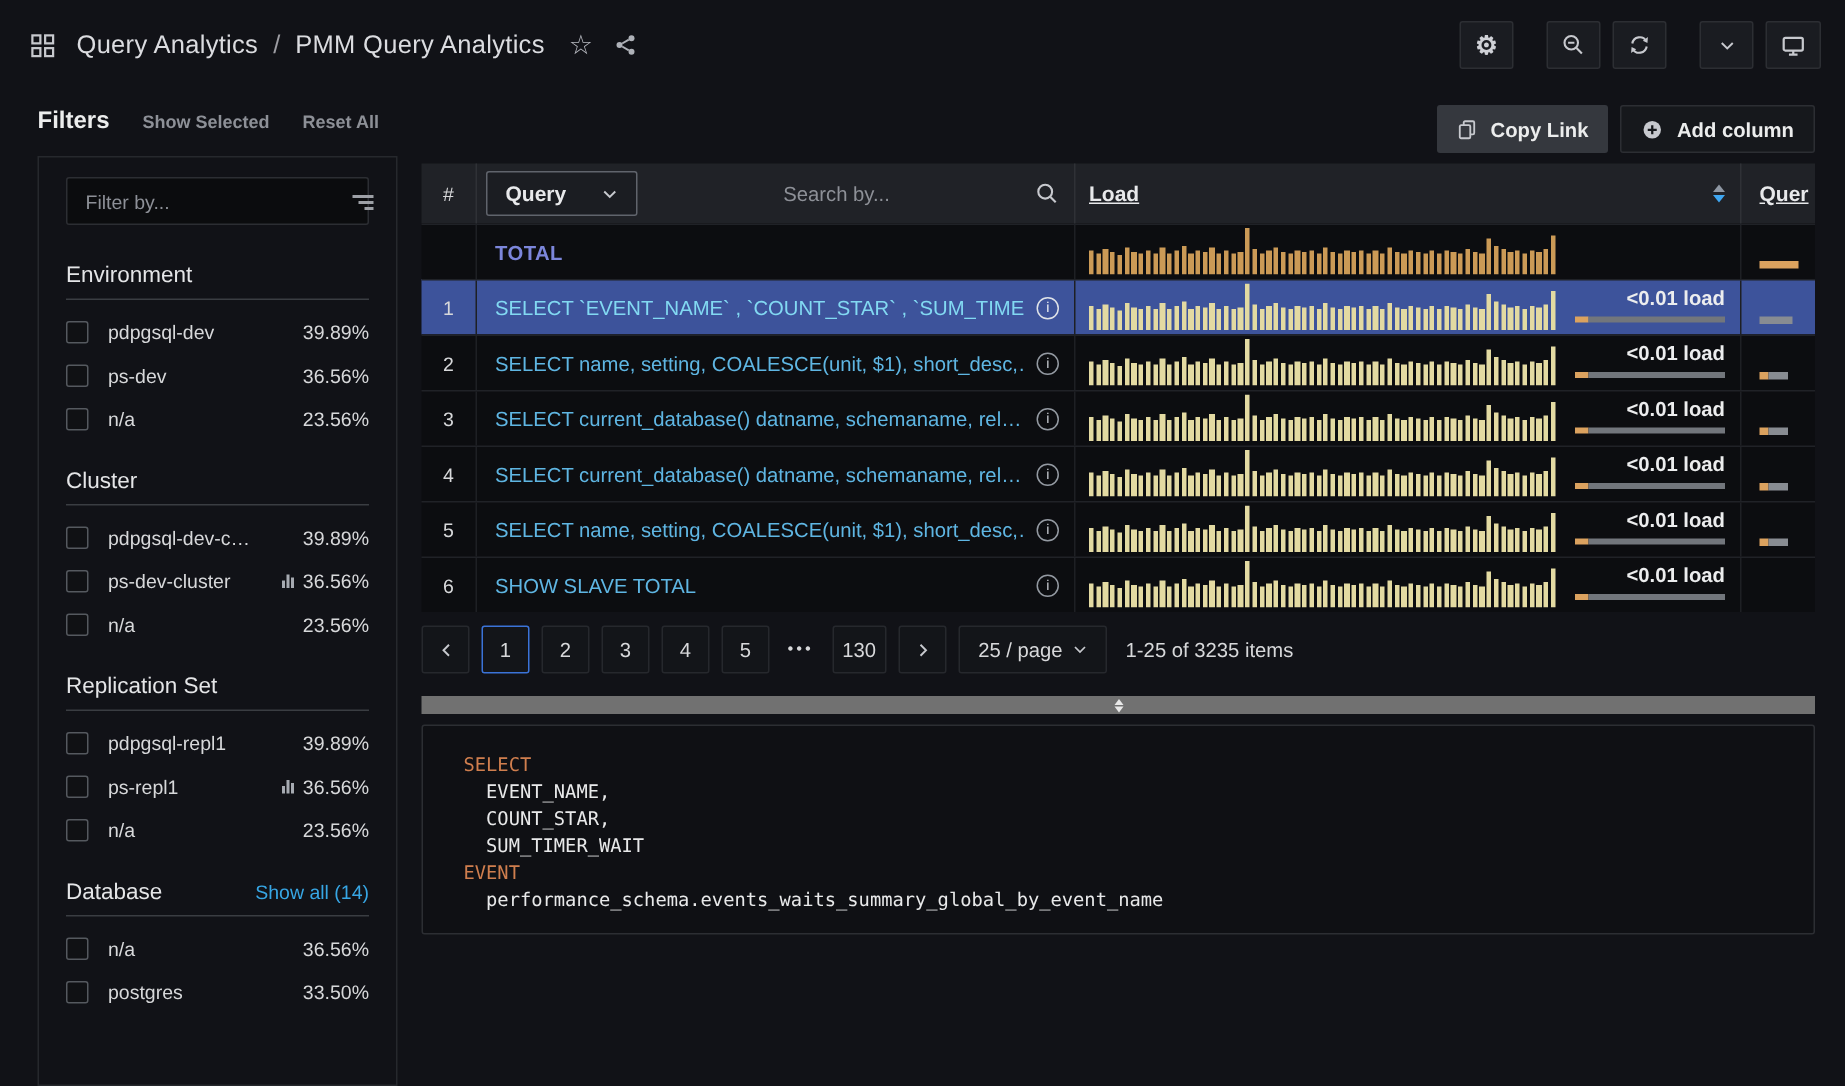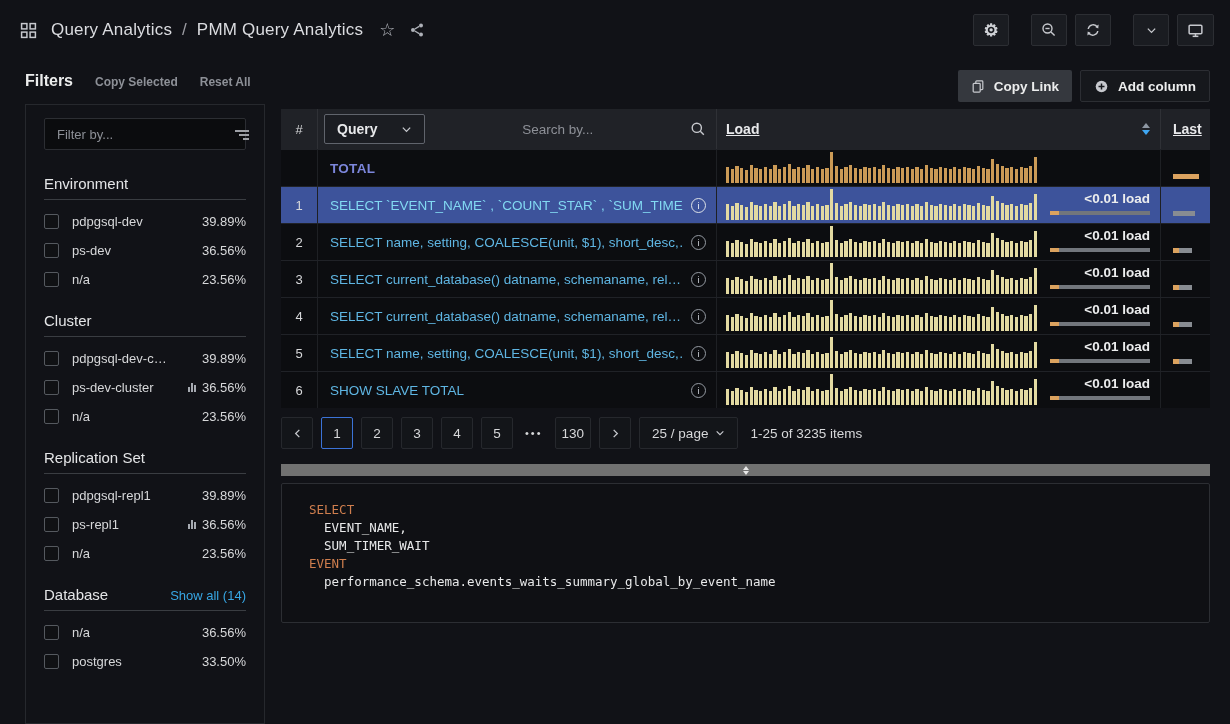--- a/index.html
+++ b/index.html
@@ -209,21 +209,21 @@
             </g>
           </svg>
         </span>
     </button>
   </div>
 </div>
 
 <div class="filters">
   <div class="filters-head">
     <span class="filters-title">Filters</span>
-    <span class="filters-link">Copy Selected</span>
+    <span class="filters-link">Show Selected</span>
     <span class="filters-link">Reset All</span>
   </div>
   <div class="filters-panel">
     <div class="filter-input">
       <input placeholder="Filter by..." style="">
       <span class="funnel">
           <i></i>
           <i></i>
           <i></i>
         </span>
@@ -368,21 +368,21 @@
           </span>
       </div>
       <div class="h-load">
         <span class="h-col-label">Load</span>
         <span class="sort">
             <span class="up"></span>
             <span class="down"></span>
           </span>
       </div>
       <div class="h-quer">
-        <span class="h-col-label">Last</span>
+        <span class="h-col-label">Quer</span>
       </div>
     </div>
     <div id="table-rows">
         <div class="t-row total">
           <div class="r-num"></div>
           <div class="r-query">
             <span class="q-link total">TOTAL</span>
           </div>
           <div class="r-load">
             <div class="spark">
@@ -1028,17 +1028,18 @@
 
   <div class="splitter">
     <span class="a-up"></span>
     <span class="a-dn"></span>
   </div>
 
 
   <div class="code" id="sql-lines">
       <div class="kw">SELECT</div>
       <div>  EVENT_NAME,</div>
+      <div>  COUNT_STAR,</div>
       <div>  SUM_TIMER_WAIT</div>
       <div class="kw">EVENT</div>
       <div>  performance_schema.events_waits_summary_global_by_event_name</div>
     </div>
 </div>
 
 </body></html>

